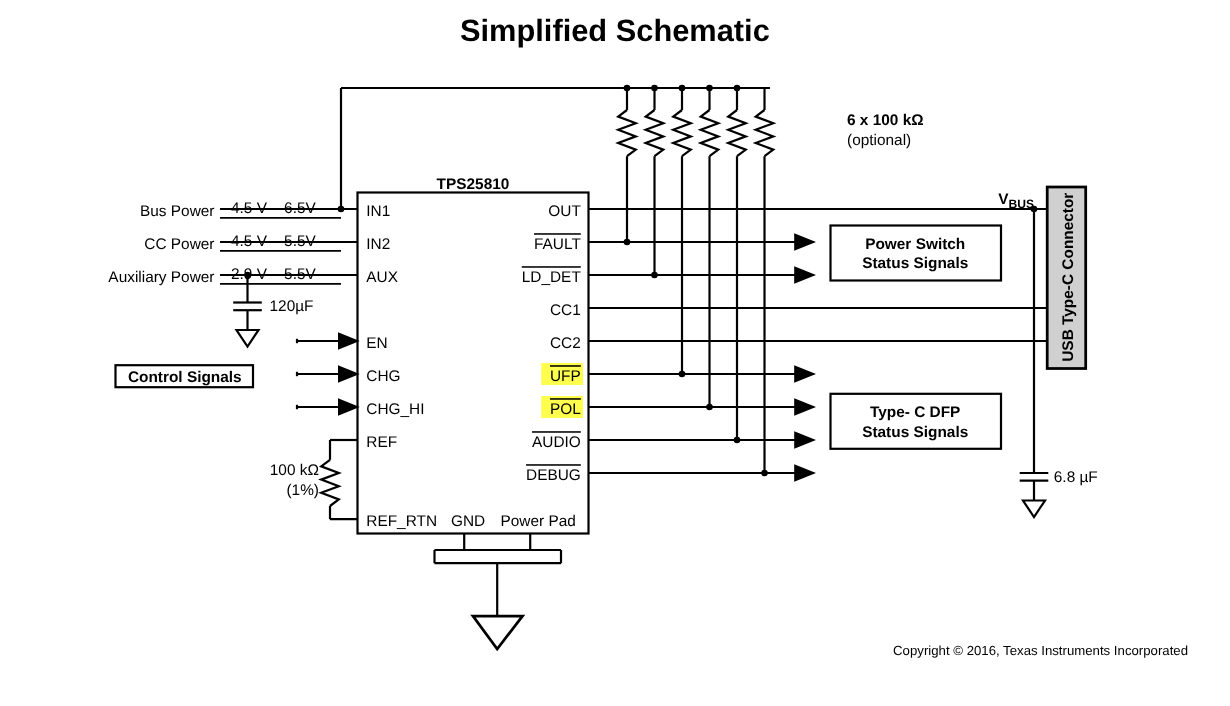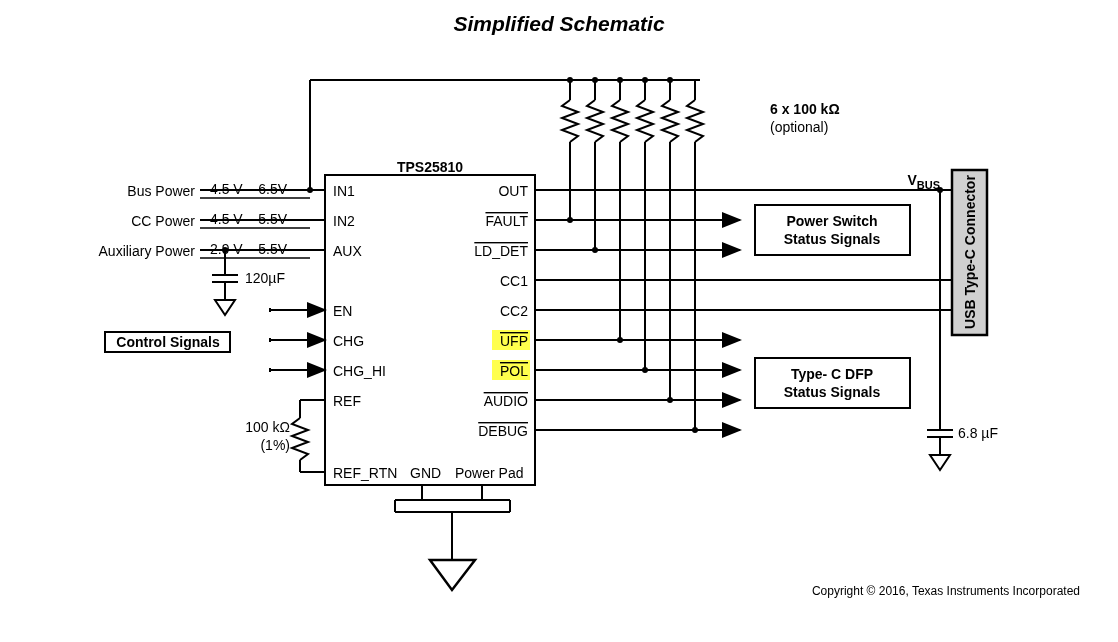--- a/index.html
+++ b/index.html
@@ -9,23 +9,22 @@
     background: #fff;
     width: 1118px;
     height: 642px;
     position: relative;
   }
   .title {
     position: absolute;
     left: 50%;
     transform: translateX(-50%);
     top: 12px;
-    font-size: 21px;
+    font-size: 28px;
     font-weight: bold;
-    font-style: italic;
   }
   svg { position: absolute; top: 0; left: 0; }
   .txt {
     font-family: Arial, Helvetica, sans-serif;
     font-size: 14px;
     fill: #000;
   }
   .bold { font-weight: bold; }
   .box {
     fill: #fff;

